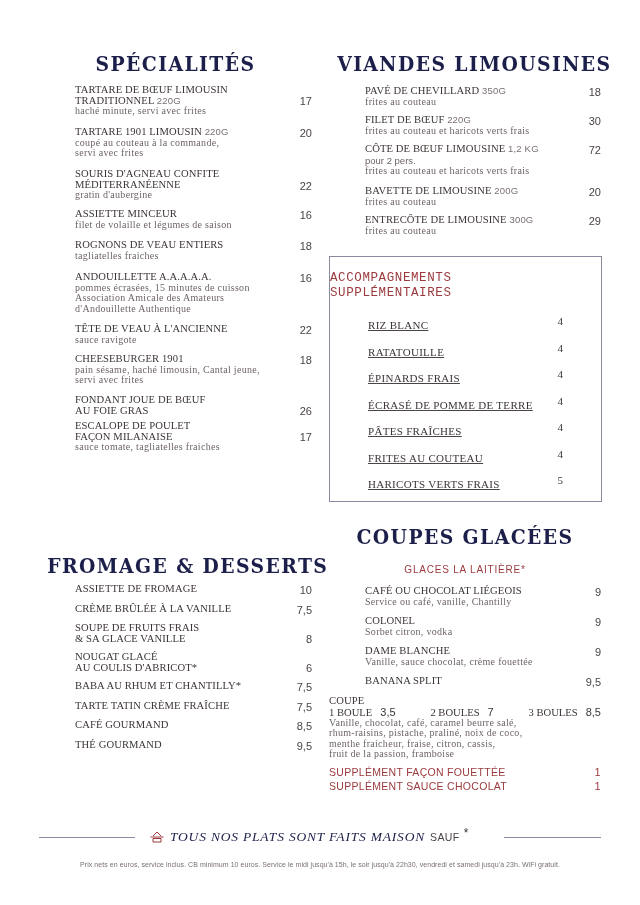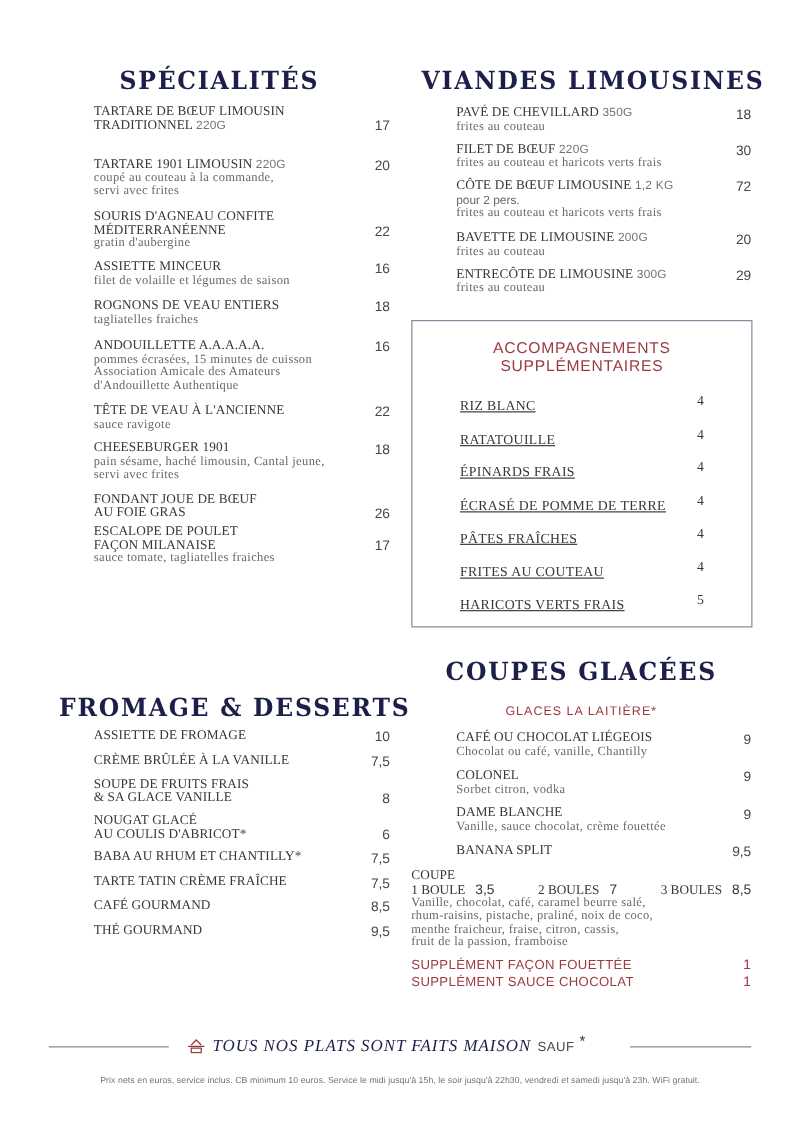--- a/index.html
+++ b/index.html
@@ -60,25 +60,24 @@
   .price-top { top: 0; }
 
   
   .acc-box {
     position: absolute;
     left: 329px; top: 256px;
     width: 273px; height: 246px;
     border: 1px solid #8a8aa0;
   }
   .acc-title {
-    font-family: Liberation Sans, sans-serif;
+    font-family: Liberation Mono, monospace;
     color: #9b3a3e;
     font-size: 12.5px;
     line-height: 15px;
-    text-align: center;
     letter-spacing: 0.6px;
     margin-top: 14px;
   }
   .acc-list { position: absolute; left: 38px; top: 58px; width: 195px; }
   .acc-row { position: relative; height: 26.5px; text-decoration: underline; }
   .acc-name {
     font-family: "Liberation Serif", serif;
     font-size: 11px;
     color: #3d3535;
     letter-spacing: 0.3px;
@@ -172,20 +171,21 @@
   }
 </style>
 </head>
 <body>
 
 <div class="col col-left" style="top:52px;">
   <div class="section-title" style="margin-bottom:9px;">SPÉCIALITÉS</div>
 
   <div class="item" style="height:42px;">
     <div class="item-name"><span>TARTARE DE BŒUF LIMOUSIN</span><br><span>TRADITIONNEL</span> <span class="item-weight">220G</span></div>
+    <div class="item-desc">haché minute, servi avec frites</div>
     <span class="price" style="top:10px;">17</span>
   </div>
 
   <div class="item" style="height:42px;">
     <div class="item-name"><span>TARTARE 1901 LIMOUSIN</span> <span class="item-weight">220G</span></div>
     <div class="item-desc">coupé au couteau à la commande,</div>
     <div class="item-desc">servi avec frites</div>
     <span class="price price-top">20</span>
   </div>
 
@@ -327,21 +327,21 @@
     <span class="price price-top">9,5</span>
   </div>
 </div>
 
 <div class="col col-right" style="top:525px;">
   <div class="section-title">COUPES GLACÉES</div>
   <div class="subtitle-red" style="margin-top:15px; margin-bottom:11px;">GLACES LA LAITIÈRE*</div>
 
   <div class="item" style="height:30px;">
     <div class="item-name">CAFÉ OU CHOCOLAT LIÉGEOIS</div>
-    <div class="item-desc">Chocolat ou café, vanille, Chantilly</div>
+    <div class="item-desc">Service ou café, vanille, Chantilly</div>
     <span class="price price-top">9</span>
   </div>
   <div class="item" style="height:30px;">
     <div class="item-name">COLONEL</div>
     <div class="item-desc">Sorbet citron, vodka</div>
     <span class="price price-top">9</span>
   </div>
   <div class="item" style="height:30px;">
     <div class="item-name">DAME BLANCHE</div>
     <div class="item-desc">Vanille, sauce chocolat, crème fouettée</div>

